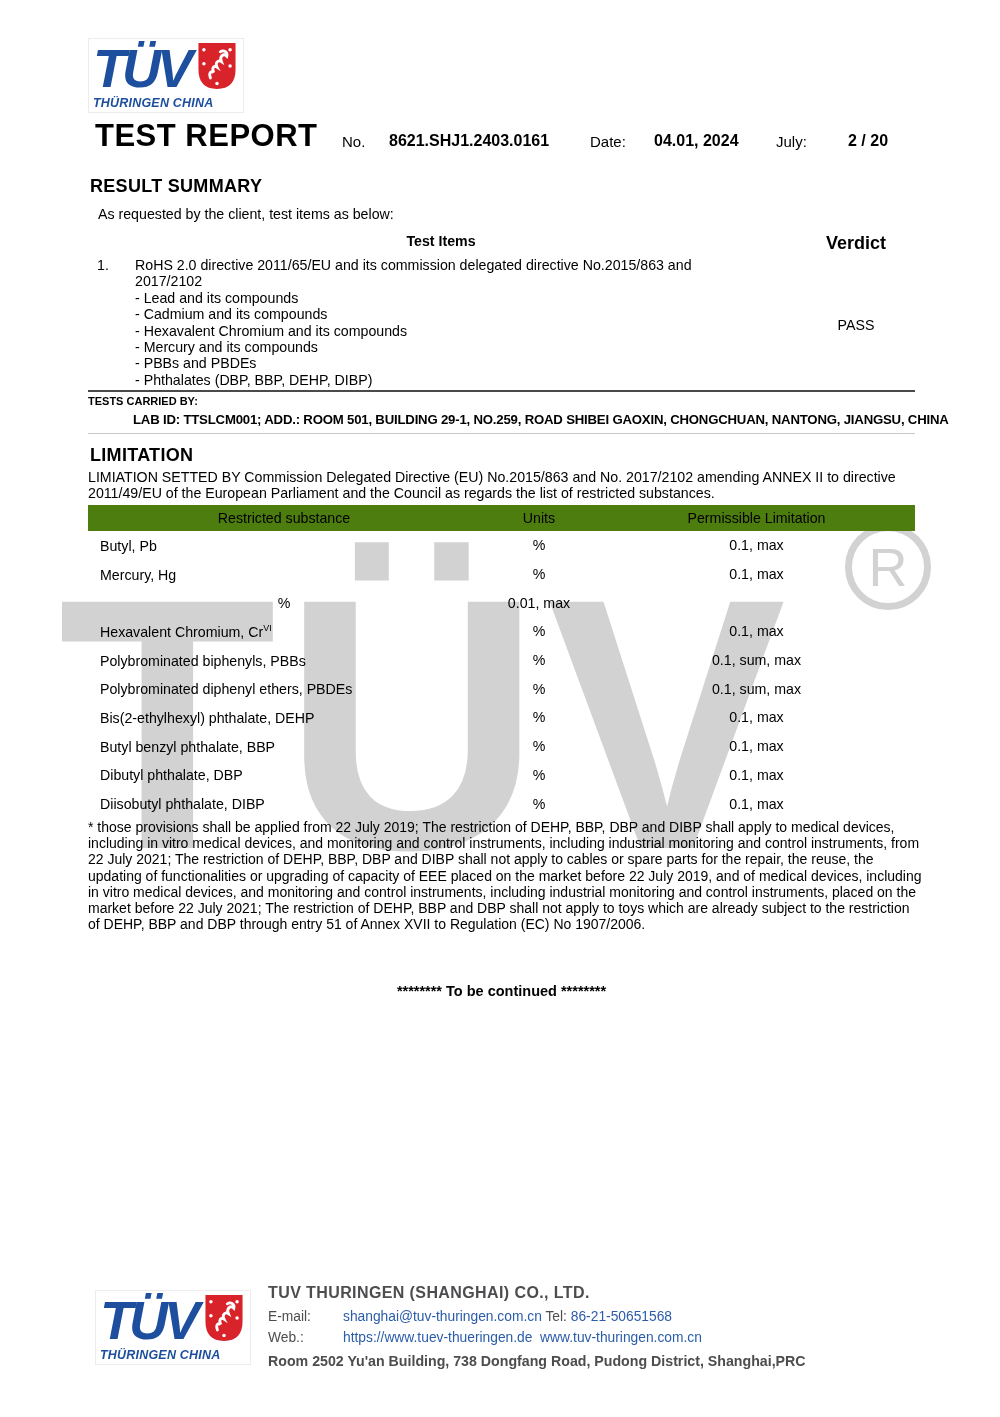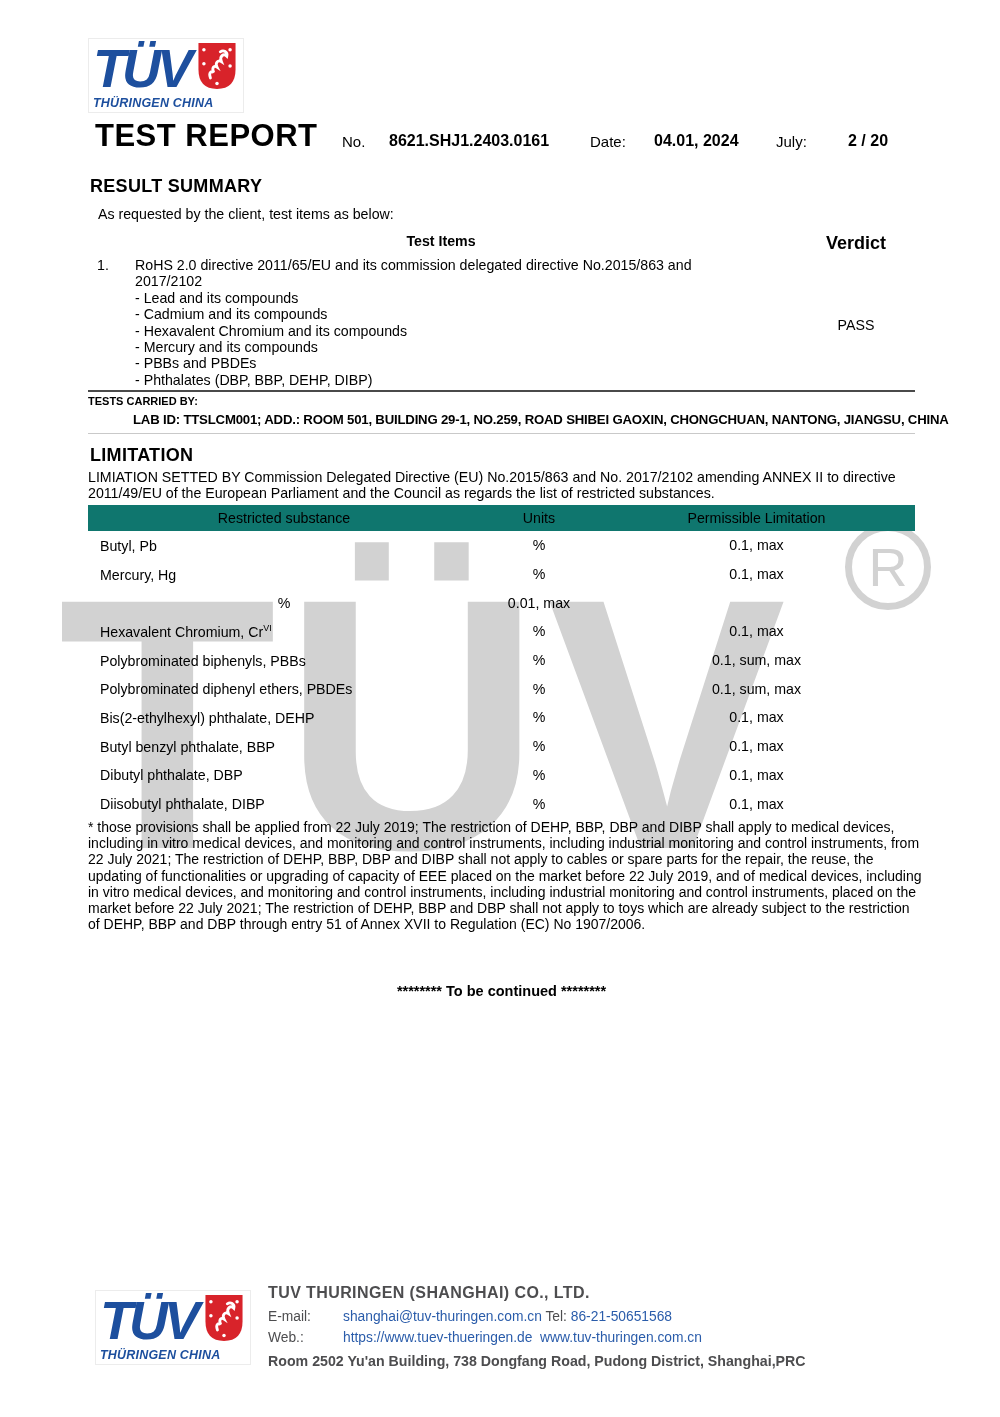--- a/index.html
+++ b/index.html
@@ -44,21 +44,21 @@
   #tc-heading{left:88px;top:395px;font-size:11px;font-weight:bold;}
   #tc-lab{left:88px;top:412px;width:830px;font-size:13.2px;font-weight:bold;letter-spacing:-0.2px;white-space:nowrap;margin-left:45px;}
   #tc-divider{left:88px;top:433px;width:827px;height:1px;background:#c9c9c9;}
 
   
   #lim-heading{left:90px;top:445px;font-size:18px;font-weight:bold;letter-spacing:0.3px;}
   #lim-intro{left:88px;top:469px;width:832px;font-size:14.2px;line-height:16.2px;}
 
   #lim-table{left:88px;top:505px;width:827px;z-index:2;}
   .trow{display:grid;grid-template-columns:392px 118px 317px;align-items:center;height:28.7px;}
-  .trow.thead{height:26px;background:#0f766e;font-weight:normal;}
+  .trow.thead{height:26px;background:#4d7c0f;font-weight:normal;}
   .c-sub{padding-left:12px;font-size:14.2px;text-align:left;}
   .c-sub sup{font-size:9px;}
   .thead .c-sub{text-align:center;padding-left:0;}
   .c-unit,.c-lim{font-size:14.2px;text-align:center;}
 
   #footnote{left:88px;top:819px;width:834px;font-size:14px;line-height:16.2px;z-index:2;}
   #continued{left:88px;top:983px;width:827px;text-align:center;font-size:14.5px;font-weight:bold;}
 
   
   #watermark{left:58px;top:545px;font-size:358px;font-weight:bold;line-height:1;

